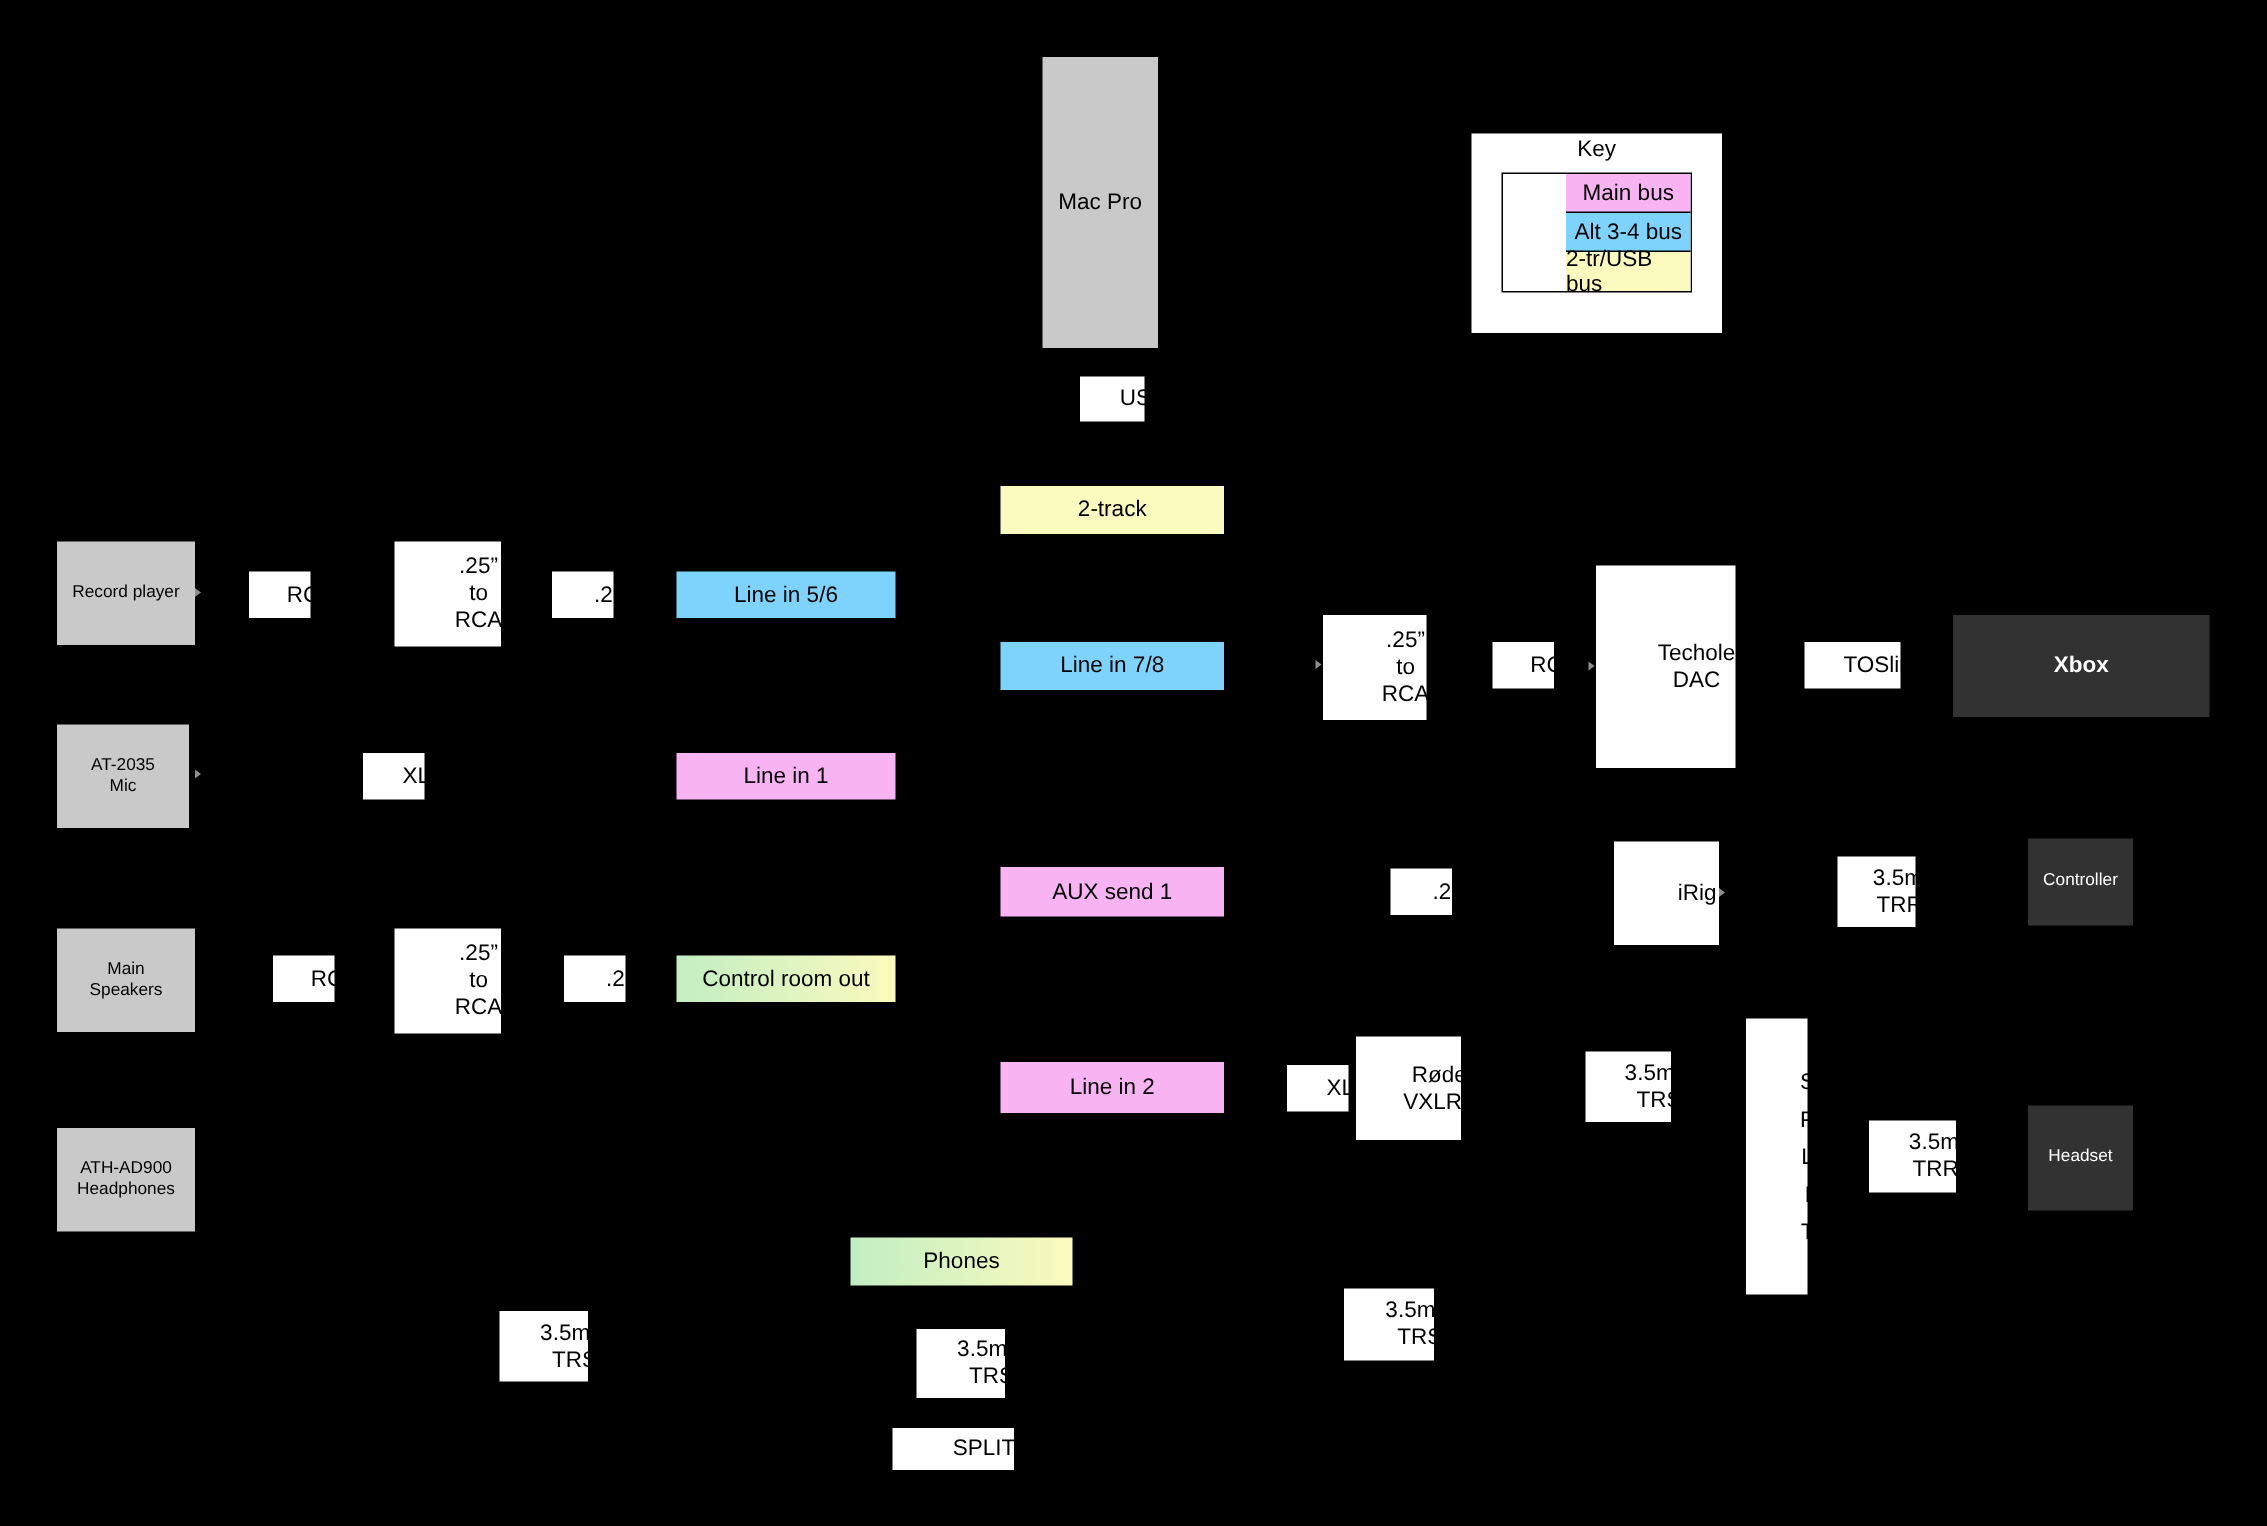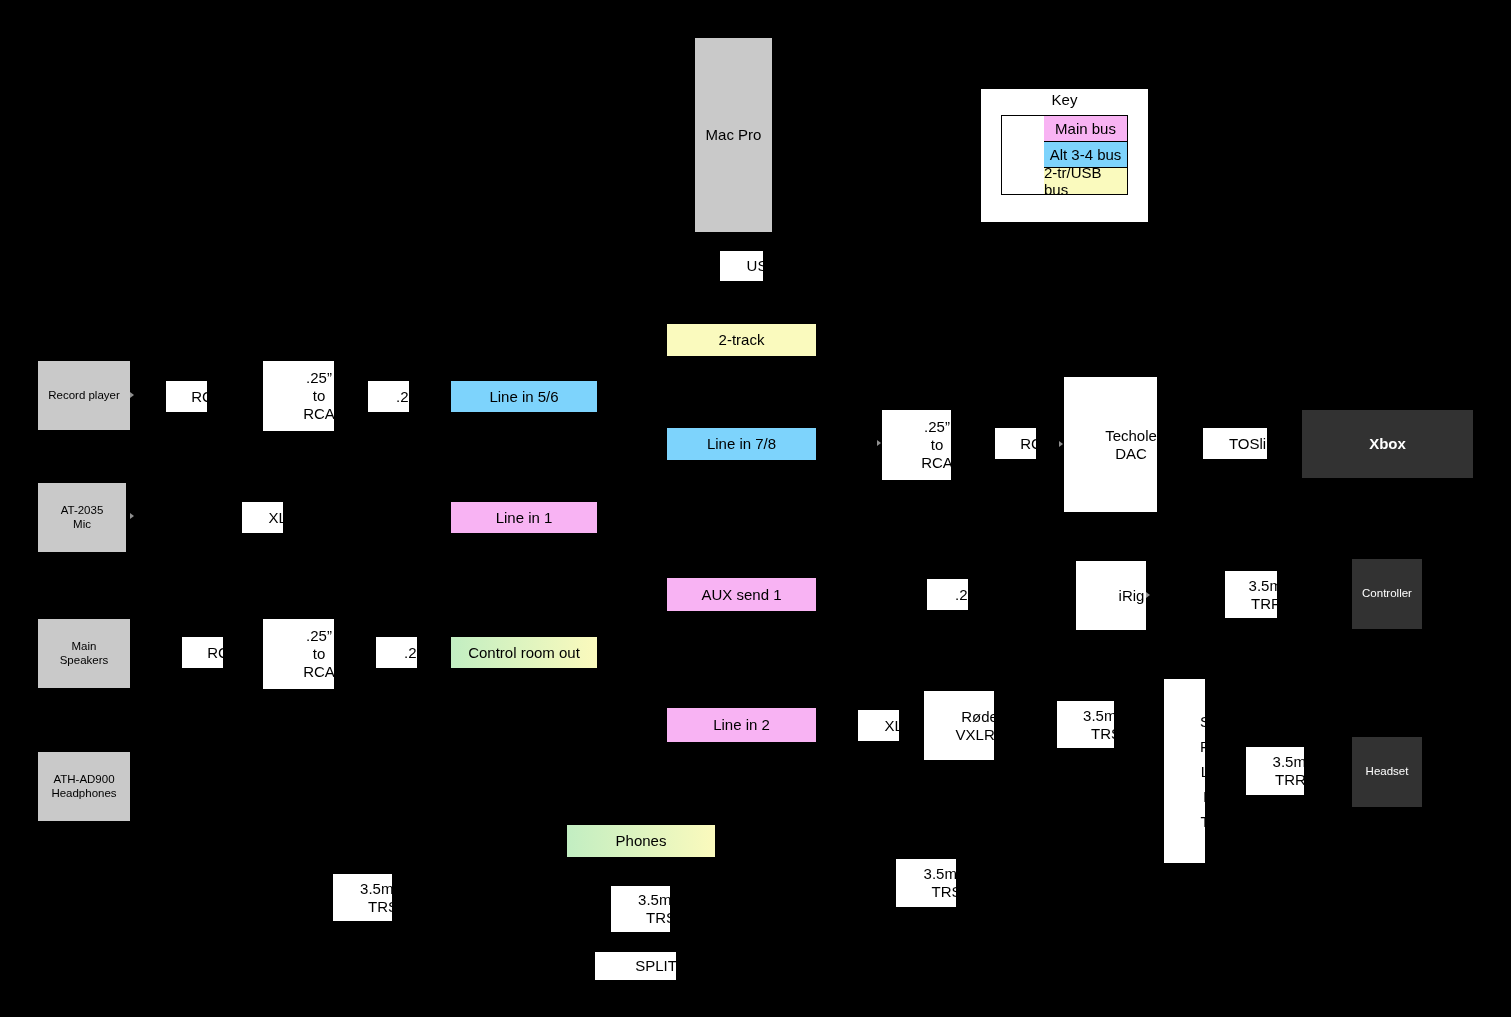--- a/index.html
+++ b/index.html
@@ -66,33 +66,33 @@
   <div class="node gray small" style="left:38px;top:483px;width:88px;height:69px;">AT-2035
 Mic</div>
   <div class="node white" style="left:242px;top:502px;width:40px;height:31px;">XLR</div>
   <div class="node pink" style="left:451px;top:502px;width:146px;height:31px;">Line in 1</div>
 
   <div class="node pink" style="left:667px;top:578px;width:149px;height:33px;">AUX send 1</div>
   <div class="node white" style="left:927px;top:579px;width:37px;height:31px;">.25”</div>
   <div class="node white" style="left:1076px;top:561px;width:70px;height:69px;">iRig</div>
   <div class="node white" style="left:1225px;top:571px;width:52px;height:47px;">3.5mm
 TRRS</div>
-  <div class="node dark small" style="left:1352px;top:559px;width:70px;height:70px;">Controller</div>
+  <div class="node dark small" style="left:1352px;top:559px;width:70px;height:58px;">Controller</div>
 
   <div class="node gray small" style="left:38px;top:619px;width:92px;height:69px;">Main
 Speakers</div>
   <div class="node white" style="left:182px;top:637px;width:40px;height:31px;">RCA</div>
   <div class="node white" style="left:263px;top:619px;width:71px;height:70px;">.25” to
 RCA</div>
   <div class="node white" style="left:376px;top:637px;width:39px;height:31px;">.25”</div>
   <div class="node grad" style="left:451px;top:637px;width:146px;height:31px;">Control room out</div>
 
   <div class="node pink" style="left:667px;top:708px;width:149px;height:34px;">Line in 2</div>
   <div class="node white" style="left:858px;top:710px;width:39px;height:31px;">XLR</div>
-  <div class="node white" style="left:924px;top:691px;width:70px;height:69px;">Røde
+  <div class="node white" style="left:904px;top:691px;width:70px;height:69px;">Røde
 VXLR+</div>
   <div class="node white" style="left:1057px;top:701px;width:57px;height:47px;">3.5mm
 TRS</div>
   <div class="node white vtext" style="left:1164px;top:679px;width:29px;height:184px;">S
 P
 L
 I
 T</div>
   <div class="node white" style="left:1246px;top:747px;width:58px;height:48px;">3.5mm
 TRRS</div>

